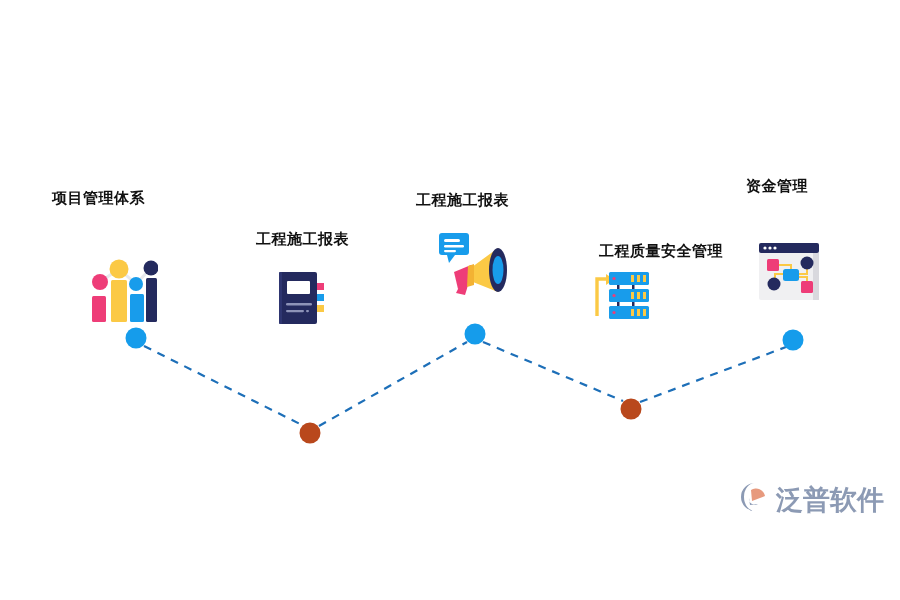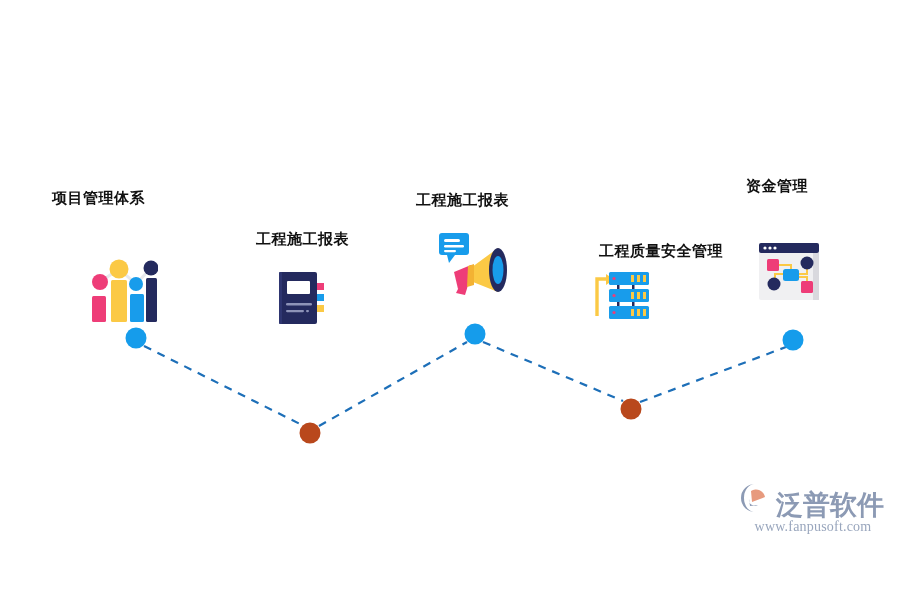--- a/index.html
+++ b/index.html
@@ -39,21 +39,21 @@
   
   #watermark {
     position: absolute;
     right: 12px;
     bottom: 10px;
     width: 150px;
     height: 62px;
   }
   .wm-row {
     display: flex;
-    align-items: flex-end;
+    align-items: center;
     gap: 4px;
     height: 38px;
   }
   .wm-cn {
     font-size: 27px;
     font-weight: bold;
     color: #8c9ab4;
     letter-spacing: 0px;
     line-height: 1;
     font-family: "DejaVu Sans", sans-serif;
@@ -218,16 +218,15 @@
     <div class="wm-row">
       <span>
         <svg width="34" height="32" viewBox="0 0 34 32">
           <path d="M17 2 A14 14 0 1 0 17 30 A11 14 0 1 1 17 2 Z" fill="#8c9ab4"></path>
           <path d="M13 9 A9 9 0 0 1 27 15 L14 20 Z" fill="#e79a7e"></path>
           <path d="M11 17 A6 6 0 0 0 20 23 L12 24 Z" fill="#8c9ab4"></path>
         </svg>
       </span>
       <span class="wm-cn">泛普软件</span>
     </div>
-    <div class="wm-url">www.fanpusoft.com</div>
   </div>
 
 </div>
 
 </body></html>

